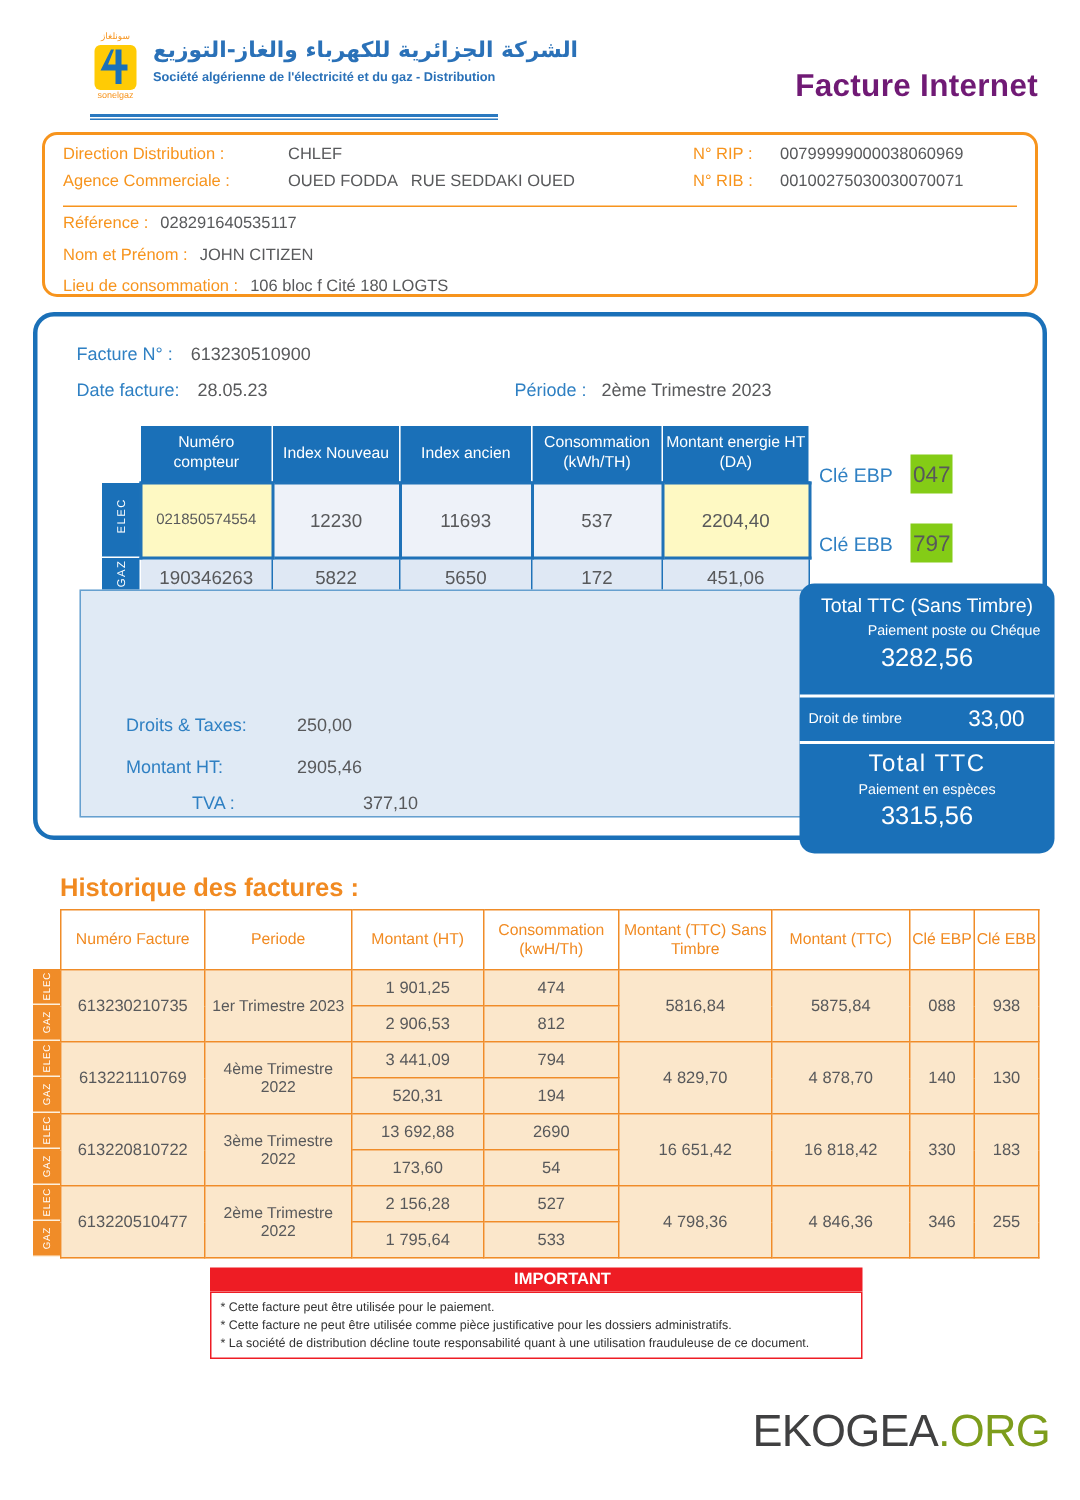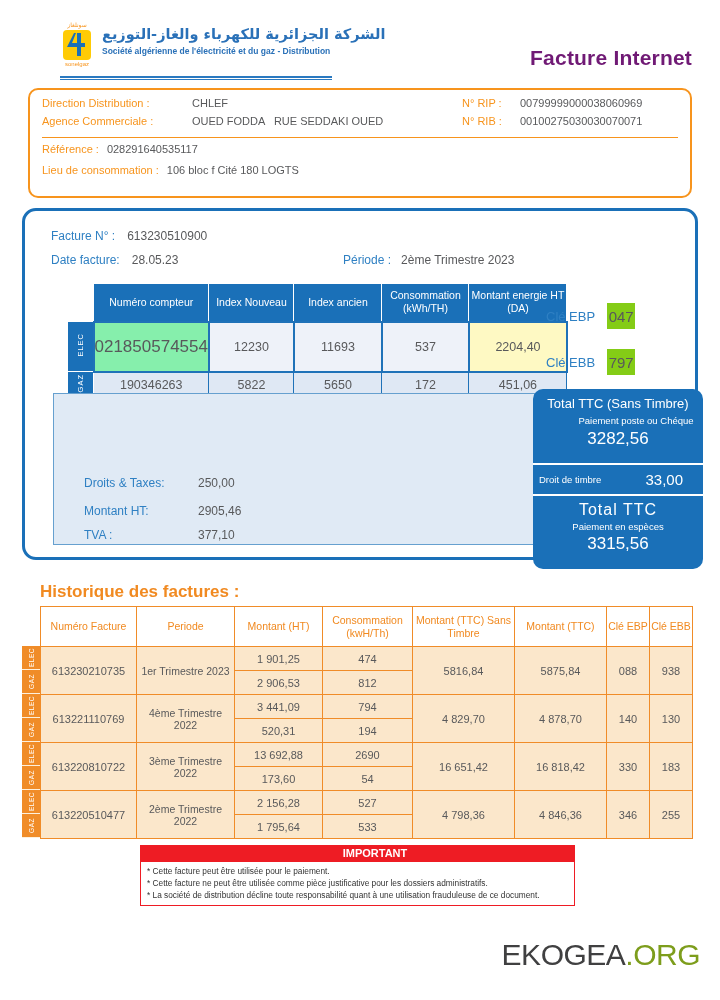--- a/index.html
+++ b/index.html
@@ -38,34 +38,34 @@
   .periode-line { position:absolute; left:318px; top:42px; display:flex; gap:10px; font-size:12px; }
 
   table.meter { position:absolute; left:42px; top:72px; border-collapse:collapse; table-layout:fixed; }
   table.meter th, table.meter td { text-align:center; vertical-align:middle; }
   table.meter thead th { background:#1a70b8; color:#fff; font-weight:normal; font-size:10.5px; line-height:13px; height:38px; border:1px solid #fff; padding:2px; }
   table.meter thead th.corner { background:transparent; border:none; }
   .c-lab { width:26px; } .c-cpt { width:88px; } .c-new { width:85px; } .c-old { width:88px; } .c-con { width:87px; } .c-mnt { width:98px; }
   td.rowlab { background:#1a70b8; border:1px solid #fff; }
   .vtext { writing-mode:vertical-rl; transform:rotate(180deg); color:#fff; font-size:7.5px; letter-spacing:1px; display:inline-block; }
   tr.r-elec td.dat { height:50px; font-size:12.5px; color:#58595b; border:2px solid #1f72b8; background:#eef2f9; }
-  tr.r-elec td.cpt { background:#86efac; font-size:17px; }
+  tr.r-elec td.cpt { background:#fef9c3; font-size:10px; }
   tr.r-elec td.mnt { background:#fef9c3; }
   tr.r-gaz td.dat { height:27px; font-size:12.5px; color:#58595b; border:1px solid #1f72b8; background:#dfe8f4; }
 
   .cle { position:absolute; left:521px; display:flex; align-items:center; gap:12px; }
   .cle .lab-b { font-size:13px; }
   .cle-val { width:28px; height:26px; background:#84cc16; color:#58595b; font-size:15px; display:flex; align-items:center; justify-content:center; }
   .cle.ebp { top:92px; } .cle.ebb { top:138px; }
 
   .recap { position:absolute; left:28px; top:182px; width:482px; height:152px; background:#e0eaf5; border:1px solid #66a0cf; }
   .recap-row { position:absolute; left:30px; display:flex; font-size:12px; }
   .recap-row .lab-b { width:92px; }
   .recap-row .val-g { margin-left:22px; }
-  .recap-row.r1 { top:82px; } .recap-row.r2 { top:110px; } .recap-row.r3 { top:134px; }
+  .recap-row.r1 { top:82px; } .recap-row.r2 { top:110px; } .recap-row.r3 { top:134px;margin-left:44px; }
 
   .totals { position:absolute; left:508px; top:178px; width:170px; height:180px; background:#1a70b8; border-radius:10px; color:#fff; overflow:hidden; }
   .tot-sec1 { height:74px; text-align:center; padding-top:7px; }
   .tot-title { font-size:13px; }
   .tot-sub { font-size:9.5px; margin-top:4px;padding-left:36px; }
   .tot-val { font-size:17px; margin-top:3px; }
   .tot-sec2 { border-top:2px solid #fff; border-bottom:2px solid #fff; height:33px; display:flex; align-items:center; justify-content:space-between; padding:0 6px; }
   .timbre-lab { font-size:9.5px; }
   .timbre-val { font-size:15px; margin-right:14px; }
   .tot-sec3 { text-align:center; padding-top:5px; }
@@ -136,20 +136,24 @@
         <span class="lab-o">N° RIB :</span>
         <span class="val-g">00100275030030070071</span>
       </div>
     </div>
     <div class="info-div"></div>
     <div class="info-row2">
       <span class="lab-o">Référence :</span>
       <span class="val-g">028291640535117</span>
     </div>
     <div class="info-row2">
+      <span class="lab-o">Nom et Prénom :</span>
+      <span class="val-g">JOHN CITIZEN</span>
+    </div>
+    <div class="info-row2">
       <span class="lab-o">Lieu de consommation :</span>
       <span class="val-g">106 bloc f Cité 180 LOGTS</span>
     </div>
   </div>
 
   <div class="main-box">
     <div class="fact-line l1">
       <span class="lab-b">Facture N° :</span>
       <span class="val-g">613230510900</span>
     </div>

